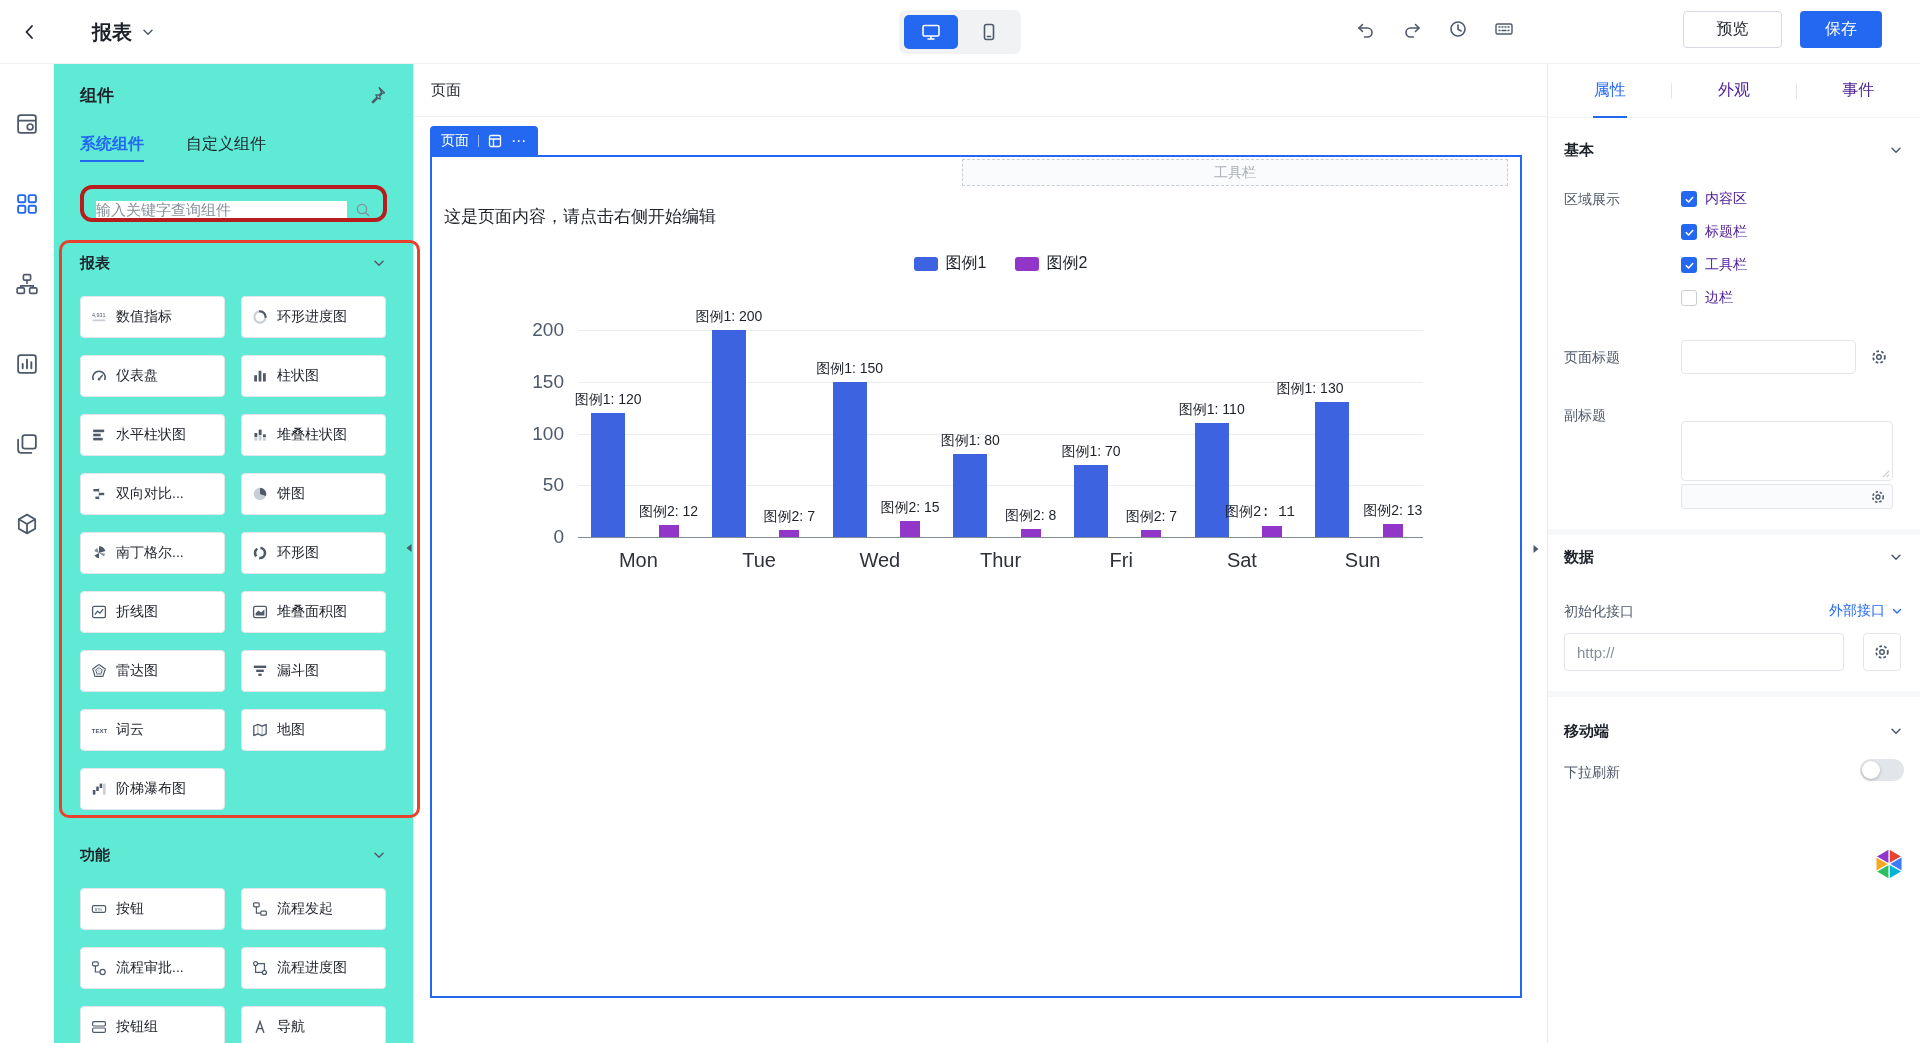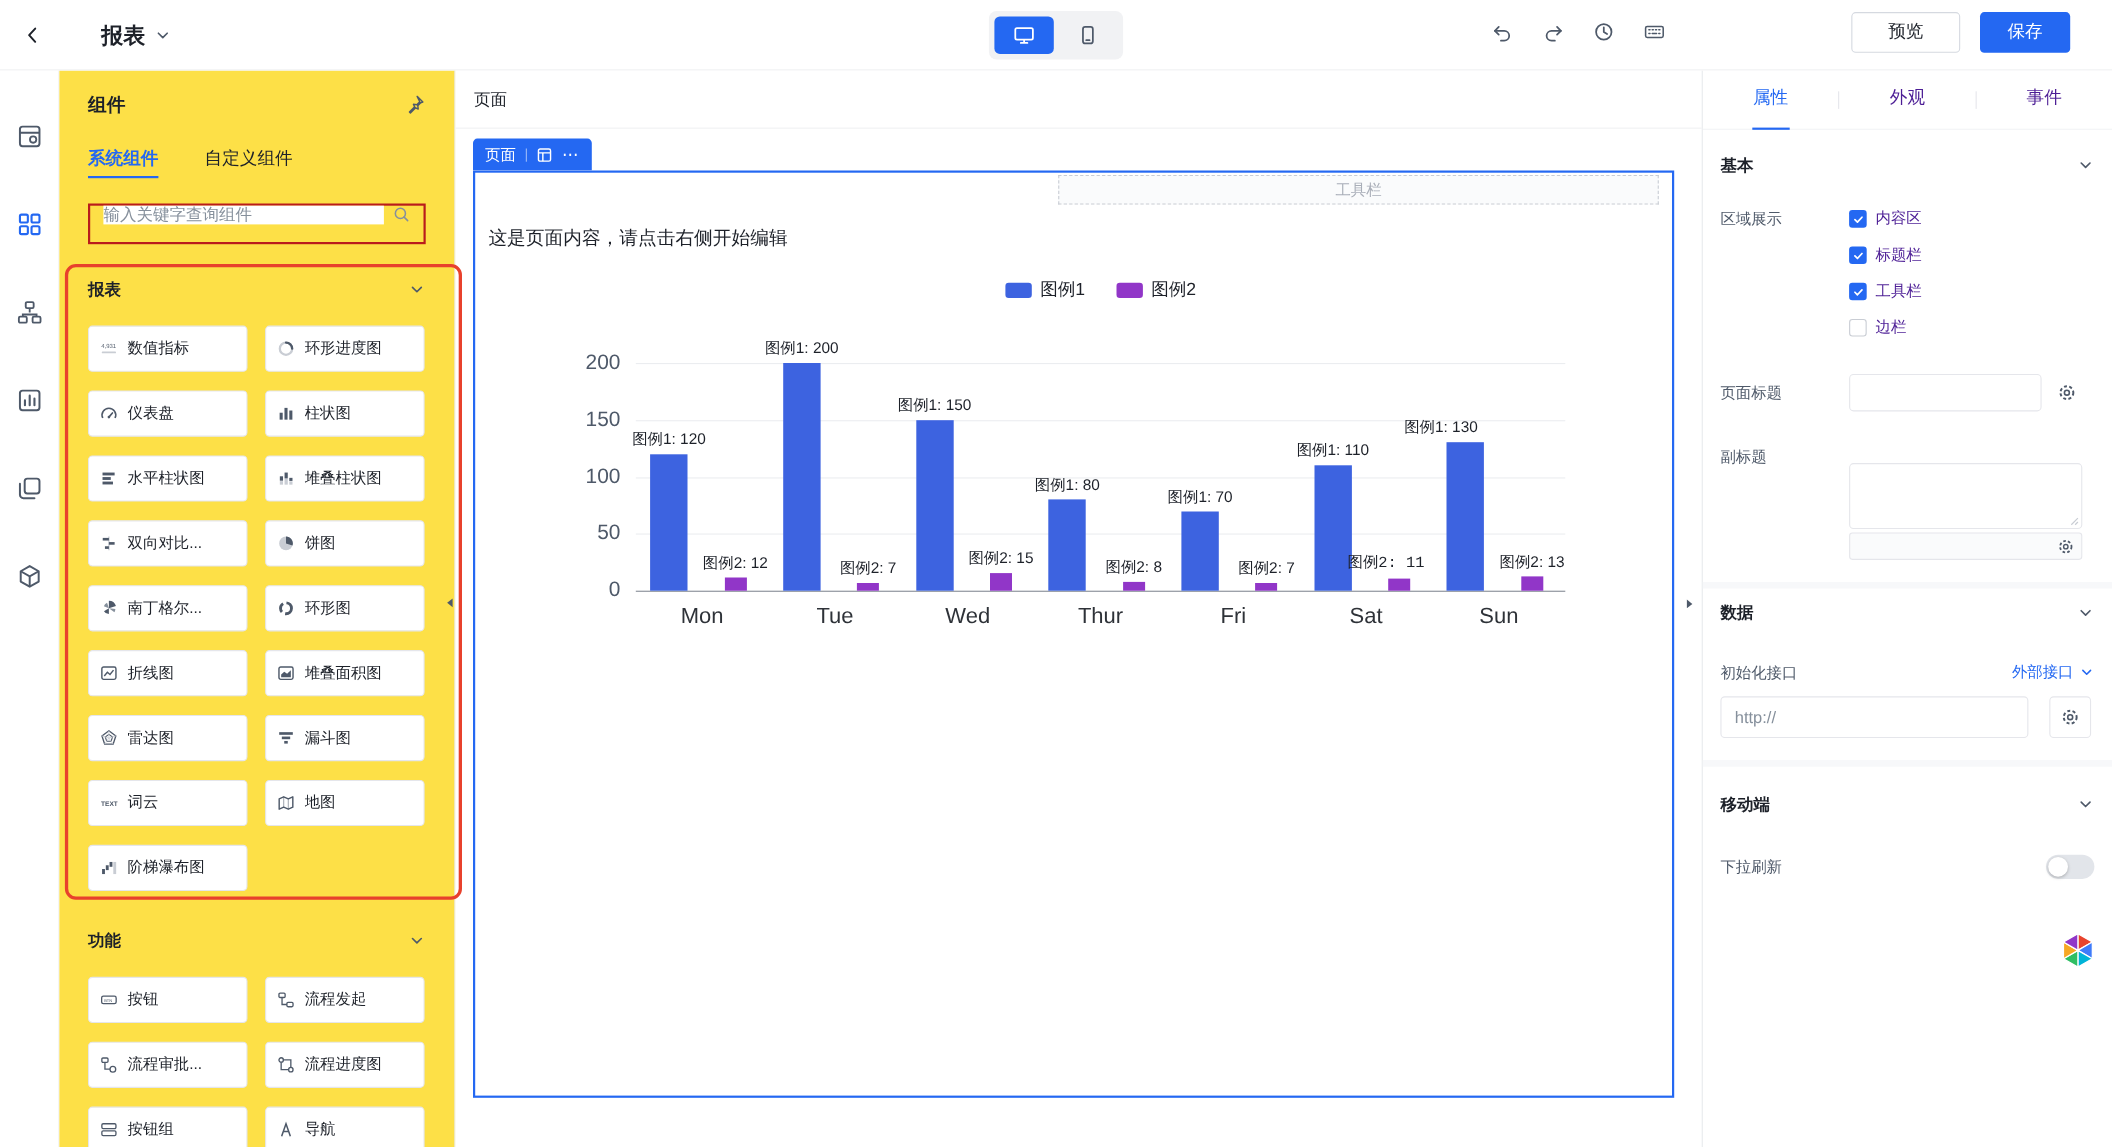--- a/index.html
+++ b/index.html
@@ -28,31 +28,31 @@
   .btn-primary{ width:82px; background:#2468F2; color:#fff; margin-left:18px; }
 
   
   #rail{ position:absolute; left:0; top:64px; width:54px; height:979px; background:#fff;
     border-right:1px solid #F0F1F3; display:flex; flex-direction:column; align-items:center;
     padding-top:48px; gap:56px; }
   .rail-item{ width:24px; height:24px; color:#4E5969; }
   .rail-item.active{ color:#2468F2; }
 
   
-  #left-panel{ position:absolute; left:54px; top:64px; width:360px; height:979px; background:#fde047;
+  #left-panel{ position:absolute; left:54px; top:64px; width:360px; height:979px; background:#5eead4;
     border-right:1px solid #E8EAED; padding:18px 26px 0; overflow:hidden; }
   .lp-title-row{ display:flex; align-items:center; justify-content:space-between; height:26px; }
   .lp-title{ font-size:17px; font-weight:bold; }
   .pin{ width:20px; height:20px; color:#4E5969; }
   .ptabs{ display:flex; gap:42px; margin-top:18px; height:36px; }
   .ptab{ font-size:16px; color:#1D2129; position:relative; display:flex; align-items:center; }
   .ptab.active{ color:#2468F2; font-weight:bold; }
   .ptab.active::after{ content:""; position:absolute; left:0; right:0; bottom:0; height:2px; background:#2468F2; }
-  .search-box{ margin-top:23px; height:37px; border:2px solid #b91c1c; border-radius:0;
-    display:flex; align-items:flex-start; padding:0 12px; gap:8px; }
+  .search-box{ margin-top:23px; height:37px; border:4px solid #b91c1c; border-radius:12px;
+    display:flex; align-items:flex-end; padding:0 12px; gap:8px; }
   .search-box input{ flex:1; border:none; outline:none; font-size:15px; color:#1D2129; font-family:inherit; min-width:0; }
   .search-box input::placeholder{ color:#86909C; }
   .search-icon{ width:16px; height:16px; flex:none; }
   .comp-sec-header{ display:flex; align-items:center; justify-content:space-between; height:30px; margin-top:26px; }
   .comp-section + .comp-section .comp-sec-header{ margin-top:30px; }
   .sec-title{ font-size:15px; font-weight:bold; }
   .sec-chevron{ width:16px; height:16px; color:#4E5969; }
   .comp-grid{ display:grid; grid-template-columns:145px 145px; column-gap:16px; row-gap:17px; margin-top:18px; }
   .comp-item{ height:42px; border:1px solid #E5E6EB; border-radius:4px; background:#fff;
     display:flex; align-items:center; padding:0 10px; gap:9px; }
@@ -136,21 +136,21 @@
   .data-header{ margin-top:4px; height:36px; }
   .api-row{ margin-top:24px; align-items:center; justify-content:space-between; height:24px; }
   .api-type{ display:flex; align-items:center; gap:5px; font-size:14px; color:#2468F2; }
   .url-row{ margin-top:10px; display:flex; align-items:center; gap:19px; }
   .url-input{ width:280px; height:38px; border:1px solid #E5E6EB; border-radius:4px; padding:0 12px;
     font-size:15px; font-family:inherit; outline:none; color:#1D2129; }
   .url-input::placeholder{ color:#86909C; }
   .square-btn{ width:38px; height:38px; border:1px solid #E5E6EB; border-radius:4px;
     display:flex; align-items:center; justify-content:center; color:#4E5969; }
   .mobile-header{ margin-top:14px; }
-  .refresh-row{ margin-top:24px; align-items:center; justify-content:space-between; height:26px; }
+  .refresh-row{ margin-top:8px; align-items:flex-start; justify-content:space-between; height:26px; }
   .toggle{ width:44px; height:22px; border-radius:11px; background:#E2E5EA; position:relative; }
   .toggle .knob{ position:absolute; left:2px; top:2px; width:18px; height:18px; border-radius:50%;
     background:#fff; box-shadow:0 1px 3px rgba(0,0,0,.25); }
   .corner-logo{ position:absolute; right:12px; top:781px; width:38px; height:38px; }
 </style>
 </head>
 <body>
 
 <div id="topbar" data-interactable="false">
   <div class="tb-left">

